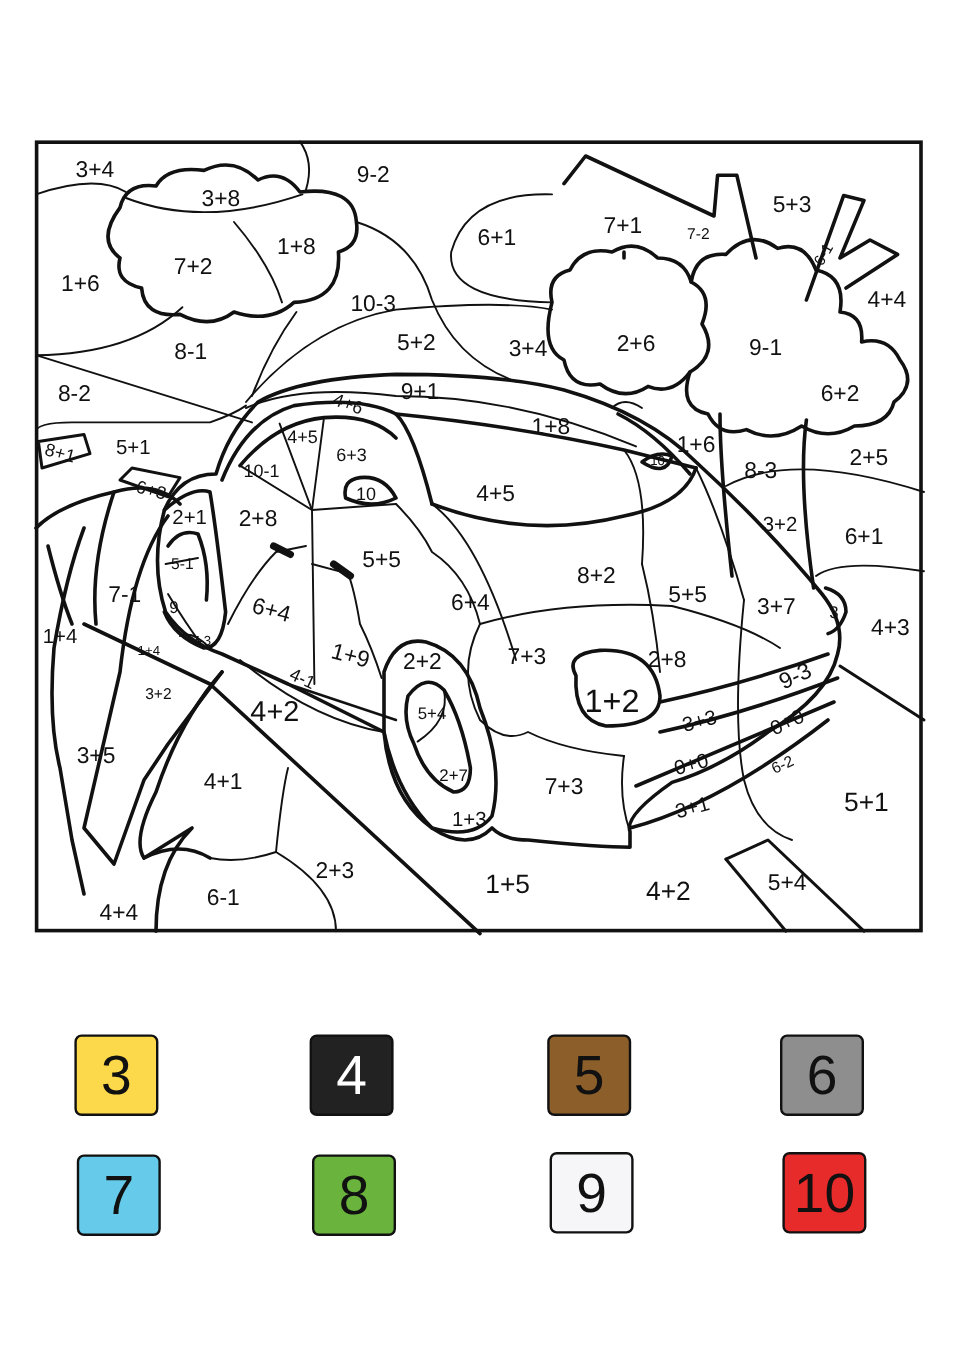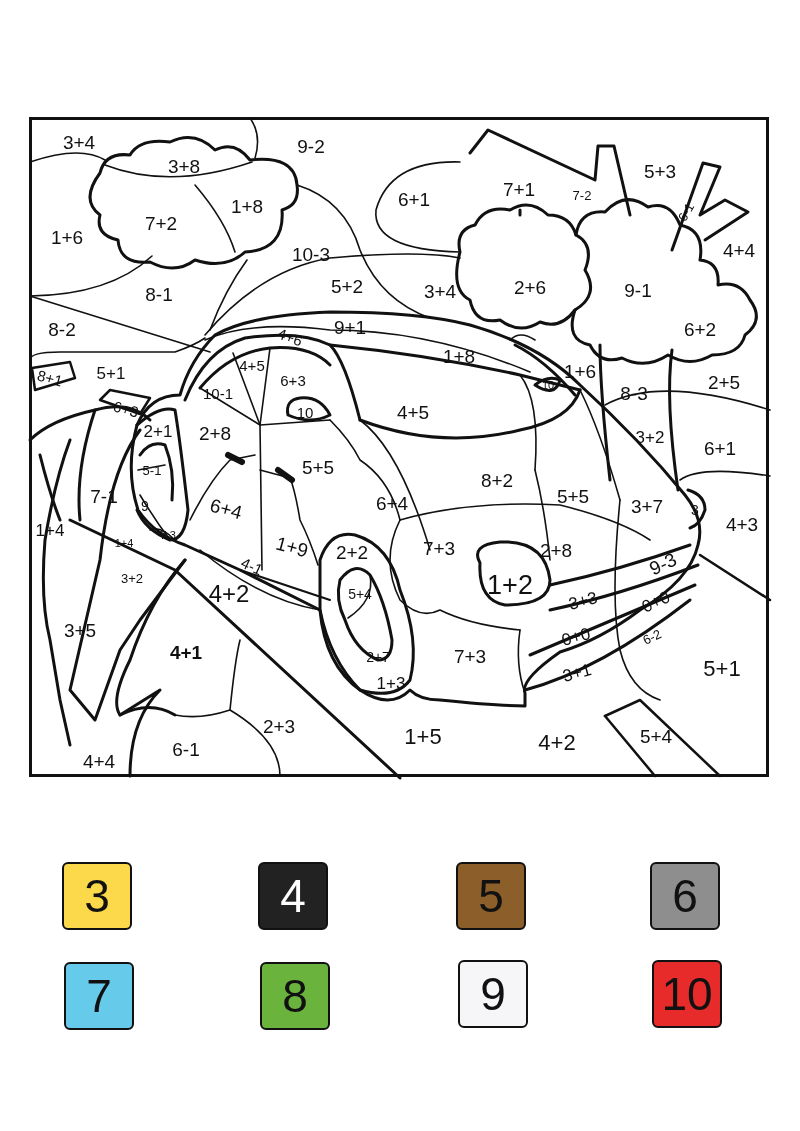--- a/index.html
+++ b/index.html
@@ -184,22 +184,22 @@
       <span class="lbl" style="left: 663px; top: 564px; font-size: 19px; transform: translate(-50%, -50%) rotate(-25deg);">9-3</span>
       <span class="lbl" style="left: 132px; top: 578px; font-size: 13px;">3+2</span>
       <span class="lbl" style="left: 510px; top: 585px; font-size: 27px;">1+2</span>
       <span class="lbl" style="left: 229px; top: 594px; font-size: 24px;">4+2</span>
       <span class="lbl" style="left: 360px; top: 594px; font-size: 14px;">5+4</span>
       <span class="lbl" style="left: 583px; top: 601px; font-size: 17px; transform: translate(-50%, -50%) rotate(-15deg);">3+3</span>
       <span class="lbl" style="left: 656px; top: 602px; font-size: 17px; transform: translate(-50%, -50%) rotate(-25deg);">0+0</span>
       <span class="lbl" style="left: 80px; top: 630px; font-size: 19px;">3+5</span>
       <span class="lbl" style="left: 576px; top: 637px; font-size: 17px; transform: translate(-50%, -50%) rotate(-15deg);">0+0</span>
       <span class="lbl" style="left: 652px; top: 637px; font-size: 13px; transform: translate(-50%, -50%) rotate(-25deg);">6-2</span>
-      <span class="lbl" style="left: 378px; top: 646px; font-size: 14px; margin-top: 11px;">2+7</span>
-      <span class="lbl" style="left: 186px; top: 652px; font-size: 19px; font-weight: bold;">4+1</span>
+      <span class="lbl" style="left: 378px; top: 646px; font-size: 14px;">2+7</span>
+      <span class="lbl" style="left: 186px; top: 652px; font-size: 19px;">4+1</span>
       <span class="lbl" style="left: 470px; top: 656px; font-size: 19px;">7+3</span>
       <span class="lbl" style="left: 722px; top: 669px; font-size: 22px;">5+1</span>
       <span class="lbl" style="left: 577px; top: 673px; font-size: 17px; transform: translate(-50%, -50%) rotate(-15deg);">3+1</span>
       <span class="lbl" style="left: 391px; top: 683px; font-size: 17px;">1+3</span>
       <span class="lbl" style="left: 279px; top: 726px; font-size: 19px;">2+3</span>
       <span class="lbl" style="left: 656px; top: 736px; font-size: 19px;">5+4</span>
       <span class="lbl" style="left: 423px; top: 737px; font-size: 22px;">1+5</span>
       <span class="lbl" style="left: 557px; top: 743px; font-size: 22px;">4+2</span>
       <span class="lbl" style="left: 186px; top: 749px; font-size: 19px;">6-1</span>
       <span class="lbl" style="left: 99px; top: 761px; font-size: 19px;">4+4</span>

